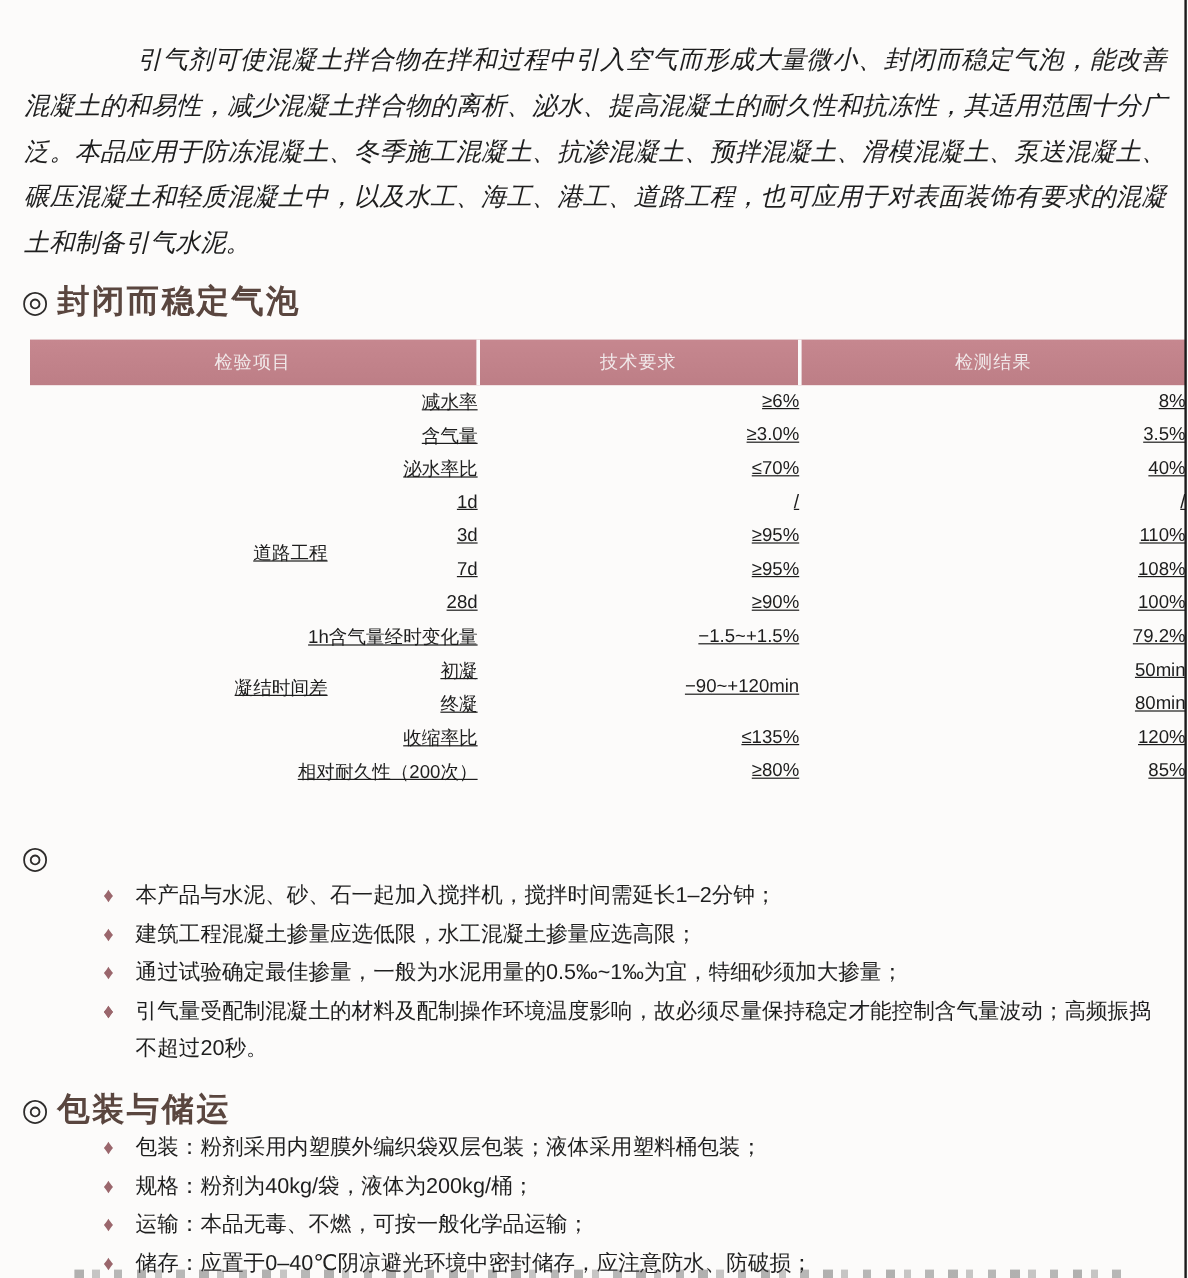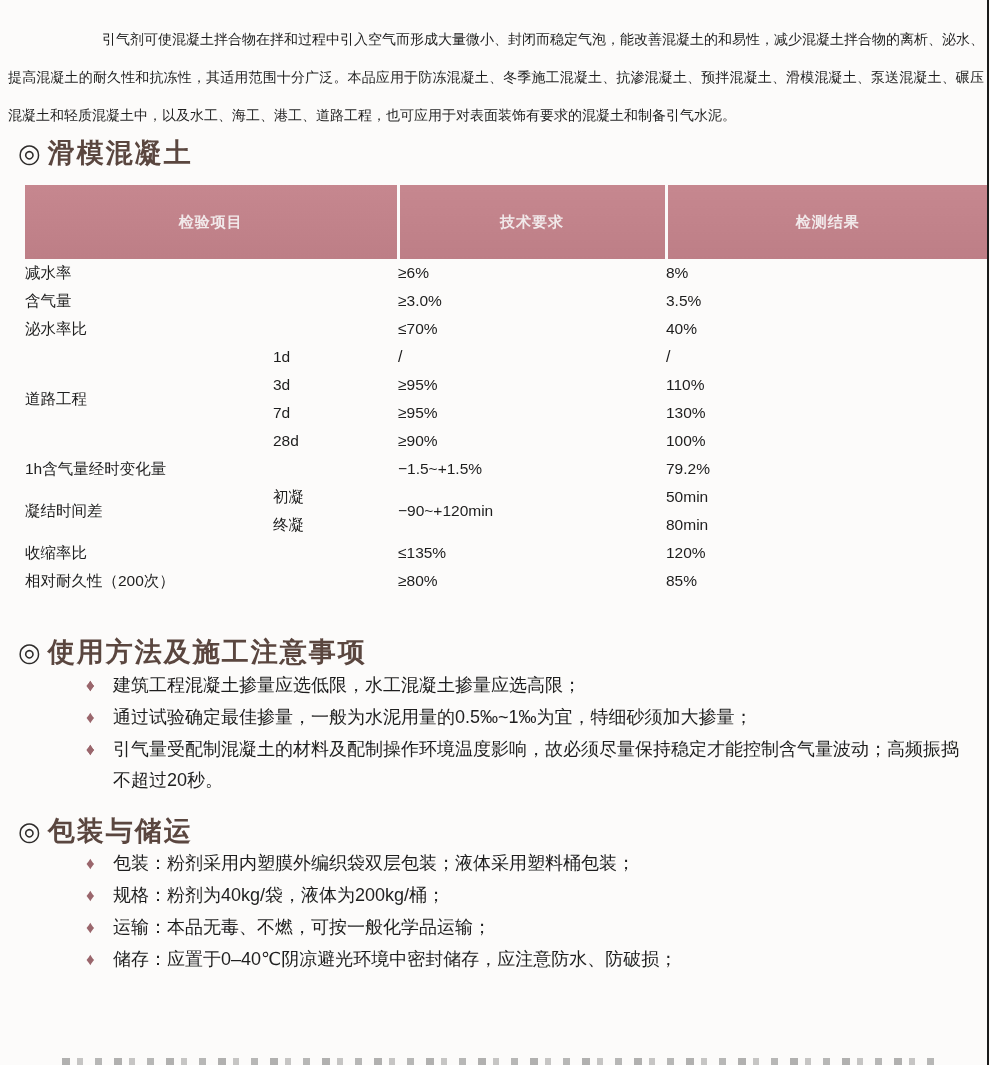--- a/index.html
+++ b/index.html
@@ -18,27 +18,28 @@
   .edge-line{
     position:absolute;
     top:0;
     right:1px;
     width:2px;
     height:100%;
     background:#1b1b1b;
   }
   
   .intro{
-    margin:0;
+    margin:12px;
     padding:20px 6px 0 8px;
-    font-size:14px;
+    font-size:21px;
     line-height:38px;
     text-indent:94px;
     text-align:justify;
     color:#1e1e1e;
+    font-style:italic;
   }
   
   .section-heading{
     display:flex;
     align-items:center;
     gap:7px;
     margin:0 0 0 18px;
     font-size:27px;
     font-weight:bold;
     color:#5a463f;
@@ -66,32 +67,33 @@
     font-size:15.5px;
     color:#1d1d1d;
   }
   table.perf col.c1a{width:248px;}
   table.perf col.c1b{width:125px;}
   table.perf col.c2{width:268px;}
   table.perf col.c3{width:322px;}
   table.perf th{
     background:linear-gradient(#c6878f,#bd7e86);
     color:#f1e9ea;
-    font-weight:bold;
+    font-weight:normal;
     font-size:15px;
     height:38px;
-    padding:18px;
+    padding:0;
     letter-spacing:1px;
   }
   table.perf th.sep{border-right:3px solid #fbfafa;}
   table.perf td{
-    text-align:left;
+    text-align:right;
     vertical-align:middle;
     height:28px;
     padding:0;
+    text-decoration:underline;
   }
   table.perf .slash{font-size:16px;}
   
   ul.bullets{
     list-style:none;
     margin:0;
     padding:0 20px 0 86px;
   }
   ul.bullets li{
     position:relative;
@@ -130,21 +132,21 @@
 <body>
 
 <div class="page">
 
   <div class="edge-line"></div>
 
   <p class="intro">引气剂可使混凝土拌合物在拌和过程中引入空气而形成大量微小、封闭而稳定气泡，能改善混凝土的和易性，减少混凝土拌合物的离析、泌水、提高混凝土的耐久性和抗冻性，其适用范围十分广泛。本品应用于防冻混凝土、冬季施工混凝土、抗渗混凝土、预拌混凝土、滑模混凝土、泵送混凝土、碾压混凝土和轻质混凝土中，以及水工、海工、港工、道路工程，也可应用于对表面装饰有要求的混凝土和制备引气水泥。</p>
 
   <h2 class="section-heading h-physical">
     <span class="marker">◎</span>
-    <span>滑模混凝土</span>
+    <span>封闭而稳定气泡</span>
   </h2>
 
   <div class="table-wrap">
     <table class="perf">
       <colgroup>
         <col class="c1a">
           <col class="c1b">
           <col class="c2">
           <col class="c3">
       </colgroup>
@@ -179,21 +181,21 @@
           <td class="slash">/</td>
         </tr>
         <tr>
           <td>3d</td>
           <td>≥95%</td>
           <td>110%</td>
         </tr>
         <tr>
           <td>7d</td>
           <td>≥95%</td>
-          <td>130%</td>
+          <td>108%</td>
         </tr>
         <tr>
           <td>28d</td>
           <td>≥90%</td>
           <td>100%</td>
         </tr>
 
         <tr>
           <td colspan="2">1h含气量经时变化量</td>
           <td>−1.5~+1.5%</td>
@@ -220,26 +222,26 @@
           <td colspan="2">相对耐久性（200次）</td>
           <td>≥80%</td>
           <td>85%</td>
         </tr>
       </tbody>
     </table>
   </div>
 
   <h2 class="section-heading h-usage">
     <span class="marker">◎</span>
-    <span>使用方法及施工注意事项</span>
   </h2>
 
   <ul class="bullets usage-list">
     <li>
       <span class="diamond">♦</span>
+      <span>本产品与水泥、砂、石一起加入搅拌机，搅拌时间需延长1–2分钟；</span>
     </li>
     <li>
       <span class="diamond">♦</span>
       <span>建筑工程混凝土掺量应选低限，水工混凝土掺量应选高限；</span>
     </li>
     <li>
       <span class="diamond">♦</span>
       <span>通过试验确定最佳掺量，一般为水泥用量的0.5‰~1‰为宜，特细砂须加大掺量；</span>
     </li>
     <li>

